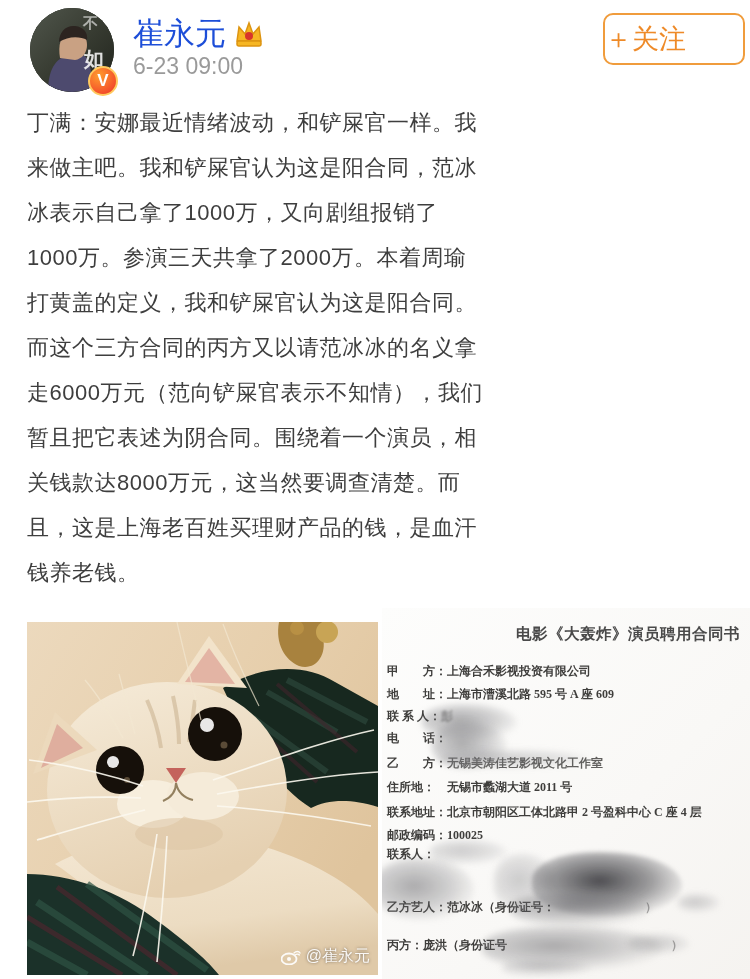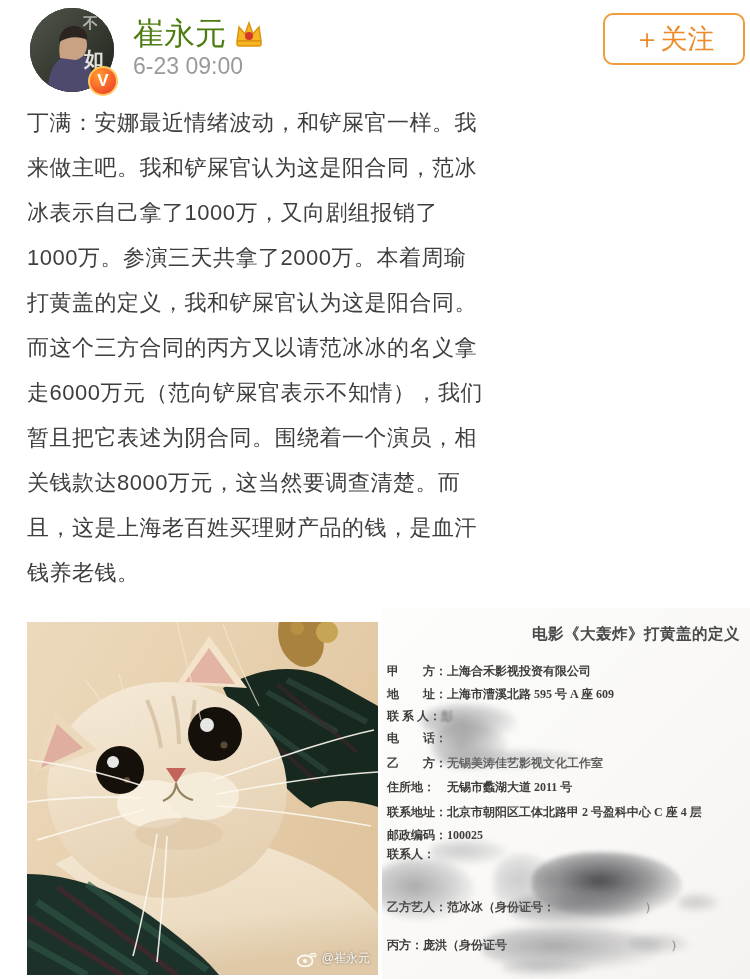--- a/index.html
+++ b/index.html
@@ -25,45 +25,45 @@
   .avatar-cal.c1{ right:16px; top:6px; font-size:15px; opacity:.7; }
   .avatar-cal.c2{ right:10px; top:38px; font-size:20px; }
   .v-badge{
     position:absolute; right:-4px; bottom:-4px; width:30px; height:30px; border-radius:50%;
     background:radial-gradient(circle at 35% 30%, #ff9d2e 0%, #f4512b 70%, #d93a20 100%);
     border:2px solid #ffc95e;
     display:flex; align-items:center; justify-content:center;
     color:#fff; font-size:17px; font-weight:700;
   }
   .username-row{ position:absolute; left:133px; top:13px; display:flex; align-items:center; gap:7px; }
-  .username{ font-size:31px; color:#4d7c0f; cursor:pointer; }
+  .username{ font-size:31px; color:#1d4ed8; cursor:pointer; }
   .crown-icon{ width:32px; height:30px; display:inline-block; }
   .timestamp{ position:absolute; left:133px; top:53px; font-size:23px; color:#9a9a9a; }
   .follow-btn{
     position:absolute; right:5px; top:13px; width:142px; height:52px;
     background:#fff; border:2px solid #f09c3c; border-radius:10px;
     color:#ee8a28; font-size:27px; font-family:"Liberation Sans", sans-serif;
-    display:flex; align-items:center; justify-content:center; cursor:pointer;
+    display:flex; align-items:center; justify-content:flex-start; cursor:pointer;
   }
 
   
   .post-text{ position:absolute; left:27px; top:100px; width:710px; }
   .post-line{
     font-size:22px; line-height:45px; color:#3e3e3e; white-space:nowrap; letter-spacing:0.5px;
   }
 
   
   .cat-photo{
     position:absolute; left:27px; top:622px; width:351px; height:353px;
     overflow:hidden; cursor:pointer; background:#e8d4b6;
   }
   .cat-photo svg{ display:block; }
   .watermark{
     position:absolute; right:8px; bottom:8px; display:flex; align-items:center; gap:5px;
-    color:rgba(255,255,255,.92); font-size:12px;
+    color:rgba(255,255,255,.92); font-size:16px;
     text-shadow:0 0 3px rgba(80,70,60,.8);
     margin-top:20px;
   }
   .wm-icon{ width:20px; height:16px; opacity:.92; }
 
   
   .contract-photo{
     position:absolute; left:382px; top:608px; width:368px; height:371px;
     background:linear-gradient(135deg,#fdfdfc 0%,#f9f8f6 60%,#f5f3f0 100%);
     overflow:hidden; cursor:pointer;
@@ -231,21 +231,21 @@
       <svg class="wm-icon" viewBox="0 0 20 16">
         <ellipse cx="8" cy="10" rx="7.5" ry="5.5" fill="none" stroke="#ffffff" stroke-width="1.8"></ellipse>
         <circle cx="8" cy="10" r="2" fill="#ffffff"></circle>
         <path d="M13,4 C15,2 18,2 19,4 M14,6 C15.5,4.8 17.5,4.8 18.3,6" stroke="#ffffff" stroke-width="1.4" fill="none" stroke-linecap="round"></path>
       </svg>
       <span>@崔永元</span>
     </div>
   </div>
 
   <div class="contract-photo">
-    <div class="c-title">电影《大轰炸》打黄盖的定义</div>
+    <div class="c-title">电影《大轰炸》演员聘用合同书</div>
 
     <div class="c-row" style="top:54px">
       <span class="c-label">甲　　方：</span><span class="c-val">上海合禾影视投资有限公司</span>
     </div>
     <div class="c-row" style="top:77px">
       <span class="c-label">地　　址：</span><span class="c-val">上海市漕溪北路 595 号 A 座 609</span>
     </div>
     <div class="c-row" style="top:99px">
       <span class="c-label">联 系 人：</span><span class="c-val faint">彭</span>
     </div>

